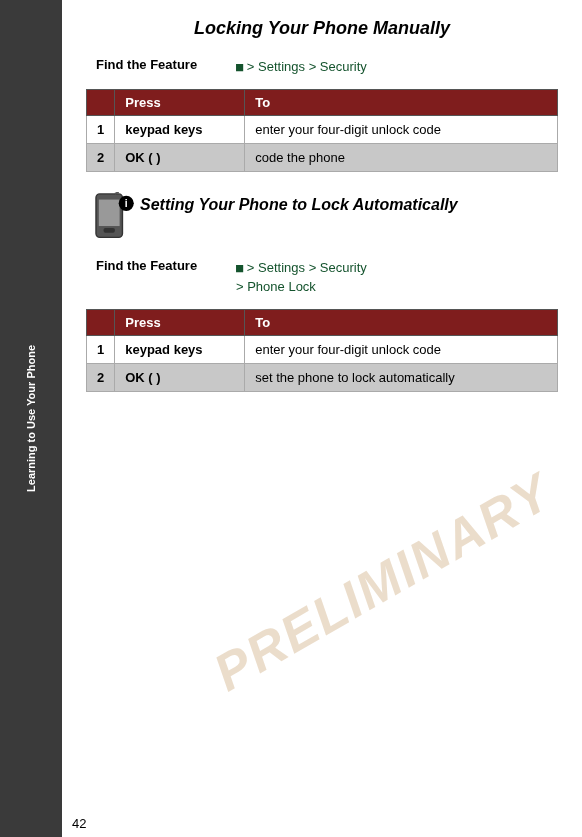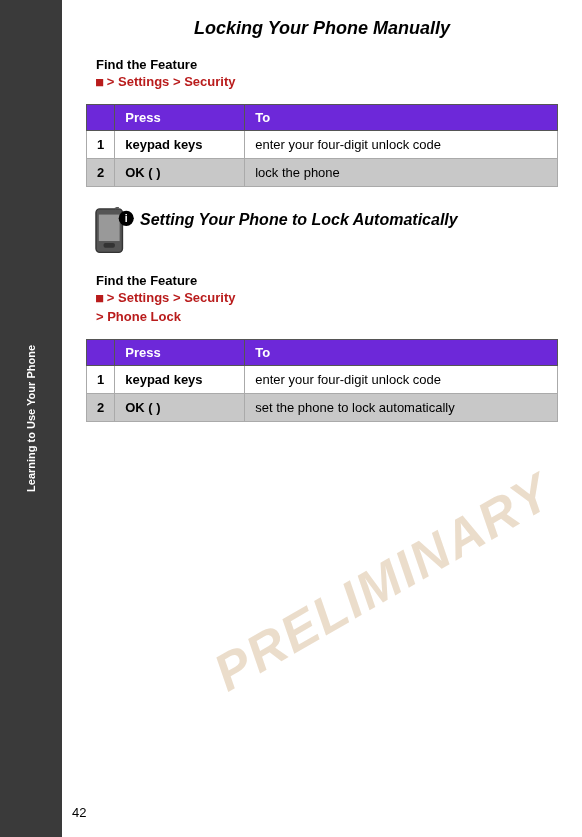--- a/index.html
+++ b/index.html
@@ -33,21 +33,21 @@
       font-weight: bold;
       writing-mode: vertical-rl;
       transform: rotate(180deg);
       text-align: center;
       line-height: 1.3;
     }
 
     
     .page-number {
       position: absolute;
-      bottom: 17px;
+      bottom: 6px;
       left: 72px;
       font-size: 13px;
       color: #000;
     }
 
     
     .content {
       position: absolute;
       left: 62px;
       top: 0;
@@ -62,50 +62,50 @@
       font-weight: bold;
       font-style: italic;
       color: #000;
       margin-bottom: 18px;
       text-align: center;
     }
 
     
     .find-feature-block {
       display: flex;
-      flex-direction: column;
+      flex-direction: row;
       align-items: flex-start;
       margin-bottom: 12px;
       margin-left: 10px;
     }
 
     .find-feature-label {
       font-size: 13px;
       font-weight: bold;
       color: #000;
       min-width: 140px;
       flex-shrink: 0;
     }
 
     .find-feature-path {
       font-size: 13px;
-      color: #b91c1c;
-      font-weight: bold;
+      color: #14532d;
+      font-weight: normal;
       line-height: 1.5;
     }
 
     
     .press-table {
       width: 100%;
       border-collapse: collapse;
       margin-bottom: 16px;
     }
 
     .press-table th {
-      background: #6d28d9;
+      background: #7f1d1d;
       color: #fff;
       font-size: 13px;
       font-weight: bold;
       padding: 5px 10px;
       text-align: left;
       border: 1px solid #555;
     }
 
     .press-table td {
       padding: 6px 10px;
@@ -219,21 +219,21 @@
     </thead>
     <tbody id="table1-body">
     <tr>
       <td class="row-num">1</td>
       <td class="press-item">keypad keys</td>
       <td>enter your four-digit unlock code</td>
     </tr>
         <tr>
       <td class="row-num">2</td>
       <td class="press-item">OK (   )</td>
-      <td>lock the phone</td>
+      <td>code the phone</td>
     </tr>
       </tbody>
   </table>
 
   <div class="info-box">
     <div class="info-icon-wrap">
 
       <svg class="phone-icon-svg" viewBox="0 0 44 55" xmlns="http://www.w3.org/2000/svg">
 
         <rect x="4" y="2" width="28" height="46" rx="4" ry="4" fill="#555" stroke="#333" stroke-width="1.5"></rect>

